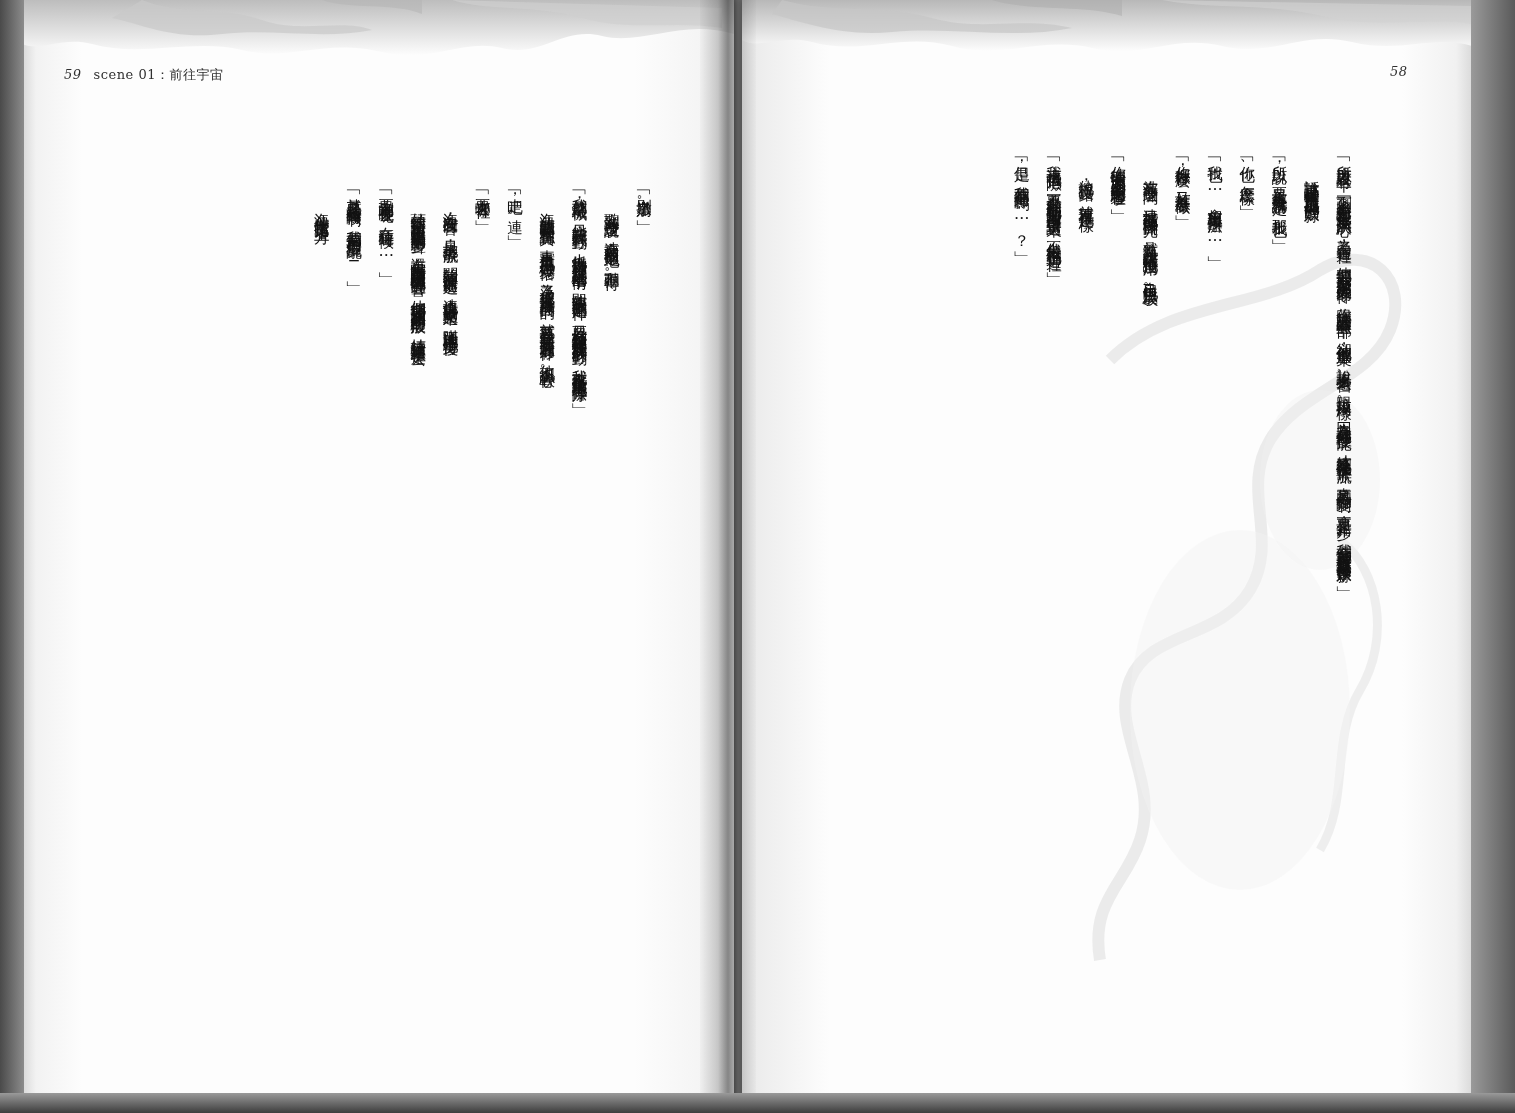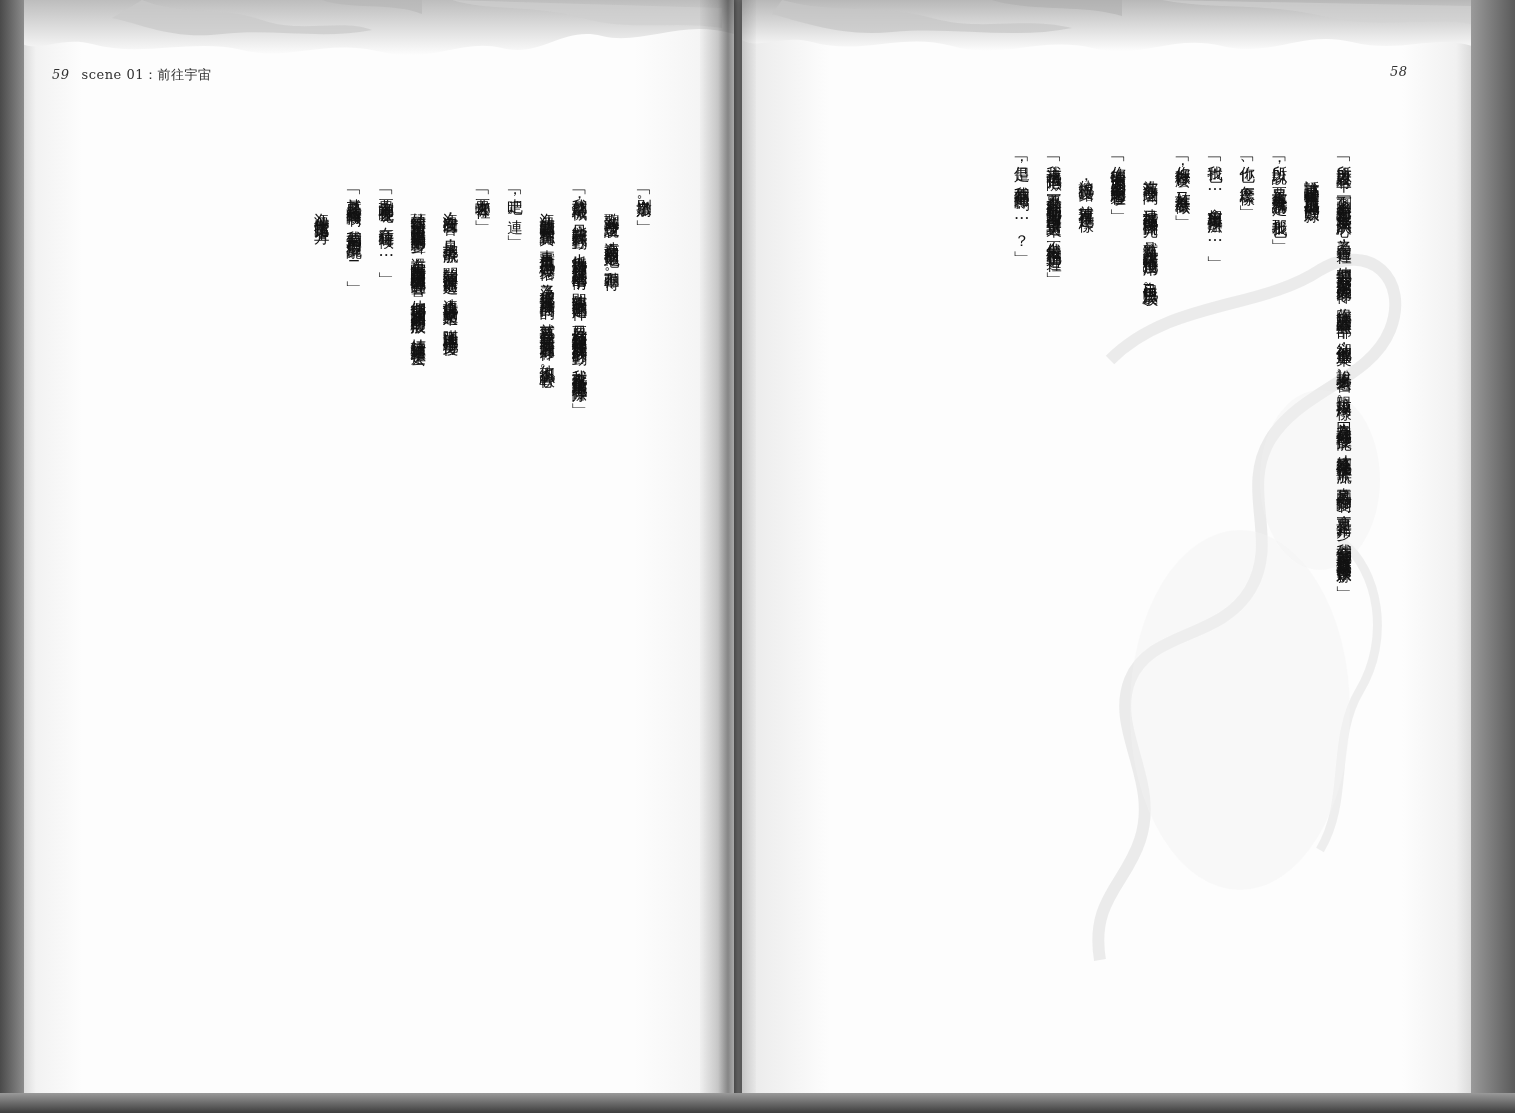--- a/index.html
+++ b/index.html
@@ -90,21 +90,21 @@
     font-size: 13px;
     color: #2f2f2f;
     letter-spacing: 0.5px;
     white-space: nowrap;
   }
   .folio .num {
     font-style: italic;
     font-family: "DejaVu Serif", serif;
     margin-right: 12px;
   }
-  .folio.left-folio { top: 66px; left: 52px; }
+  .folio.left-folio { top: 66px; left: 64px; }
   .folio.right-folio { top: 64px; left: 1390px; text-align: center; }
 
   
   .vtext {
     position: absolute;
     writing-mode: vertical-rl;
     text-orientation: upright;
     font-family: "DejaVu Serif", "Liberation Serif", serif;
     font-size: 15.5px;
     line-height: 2.08;

